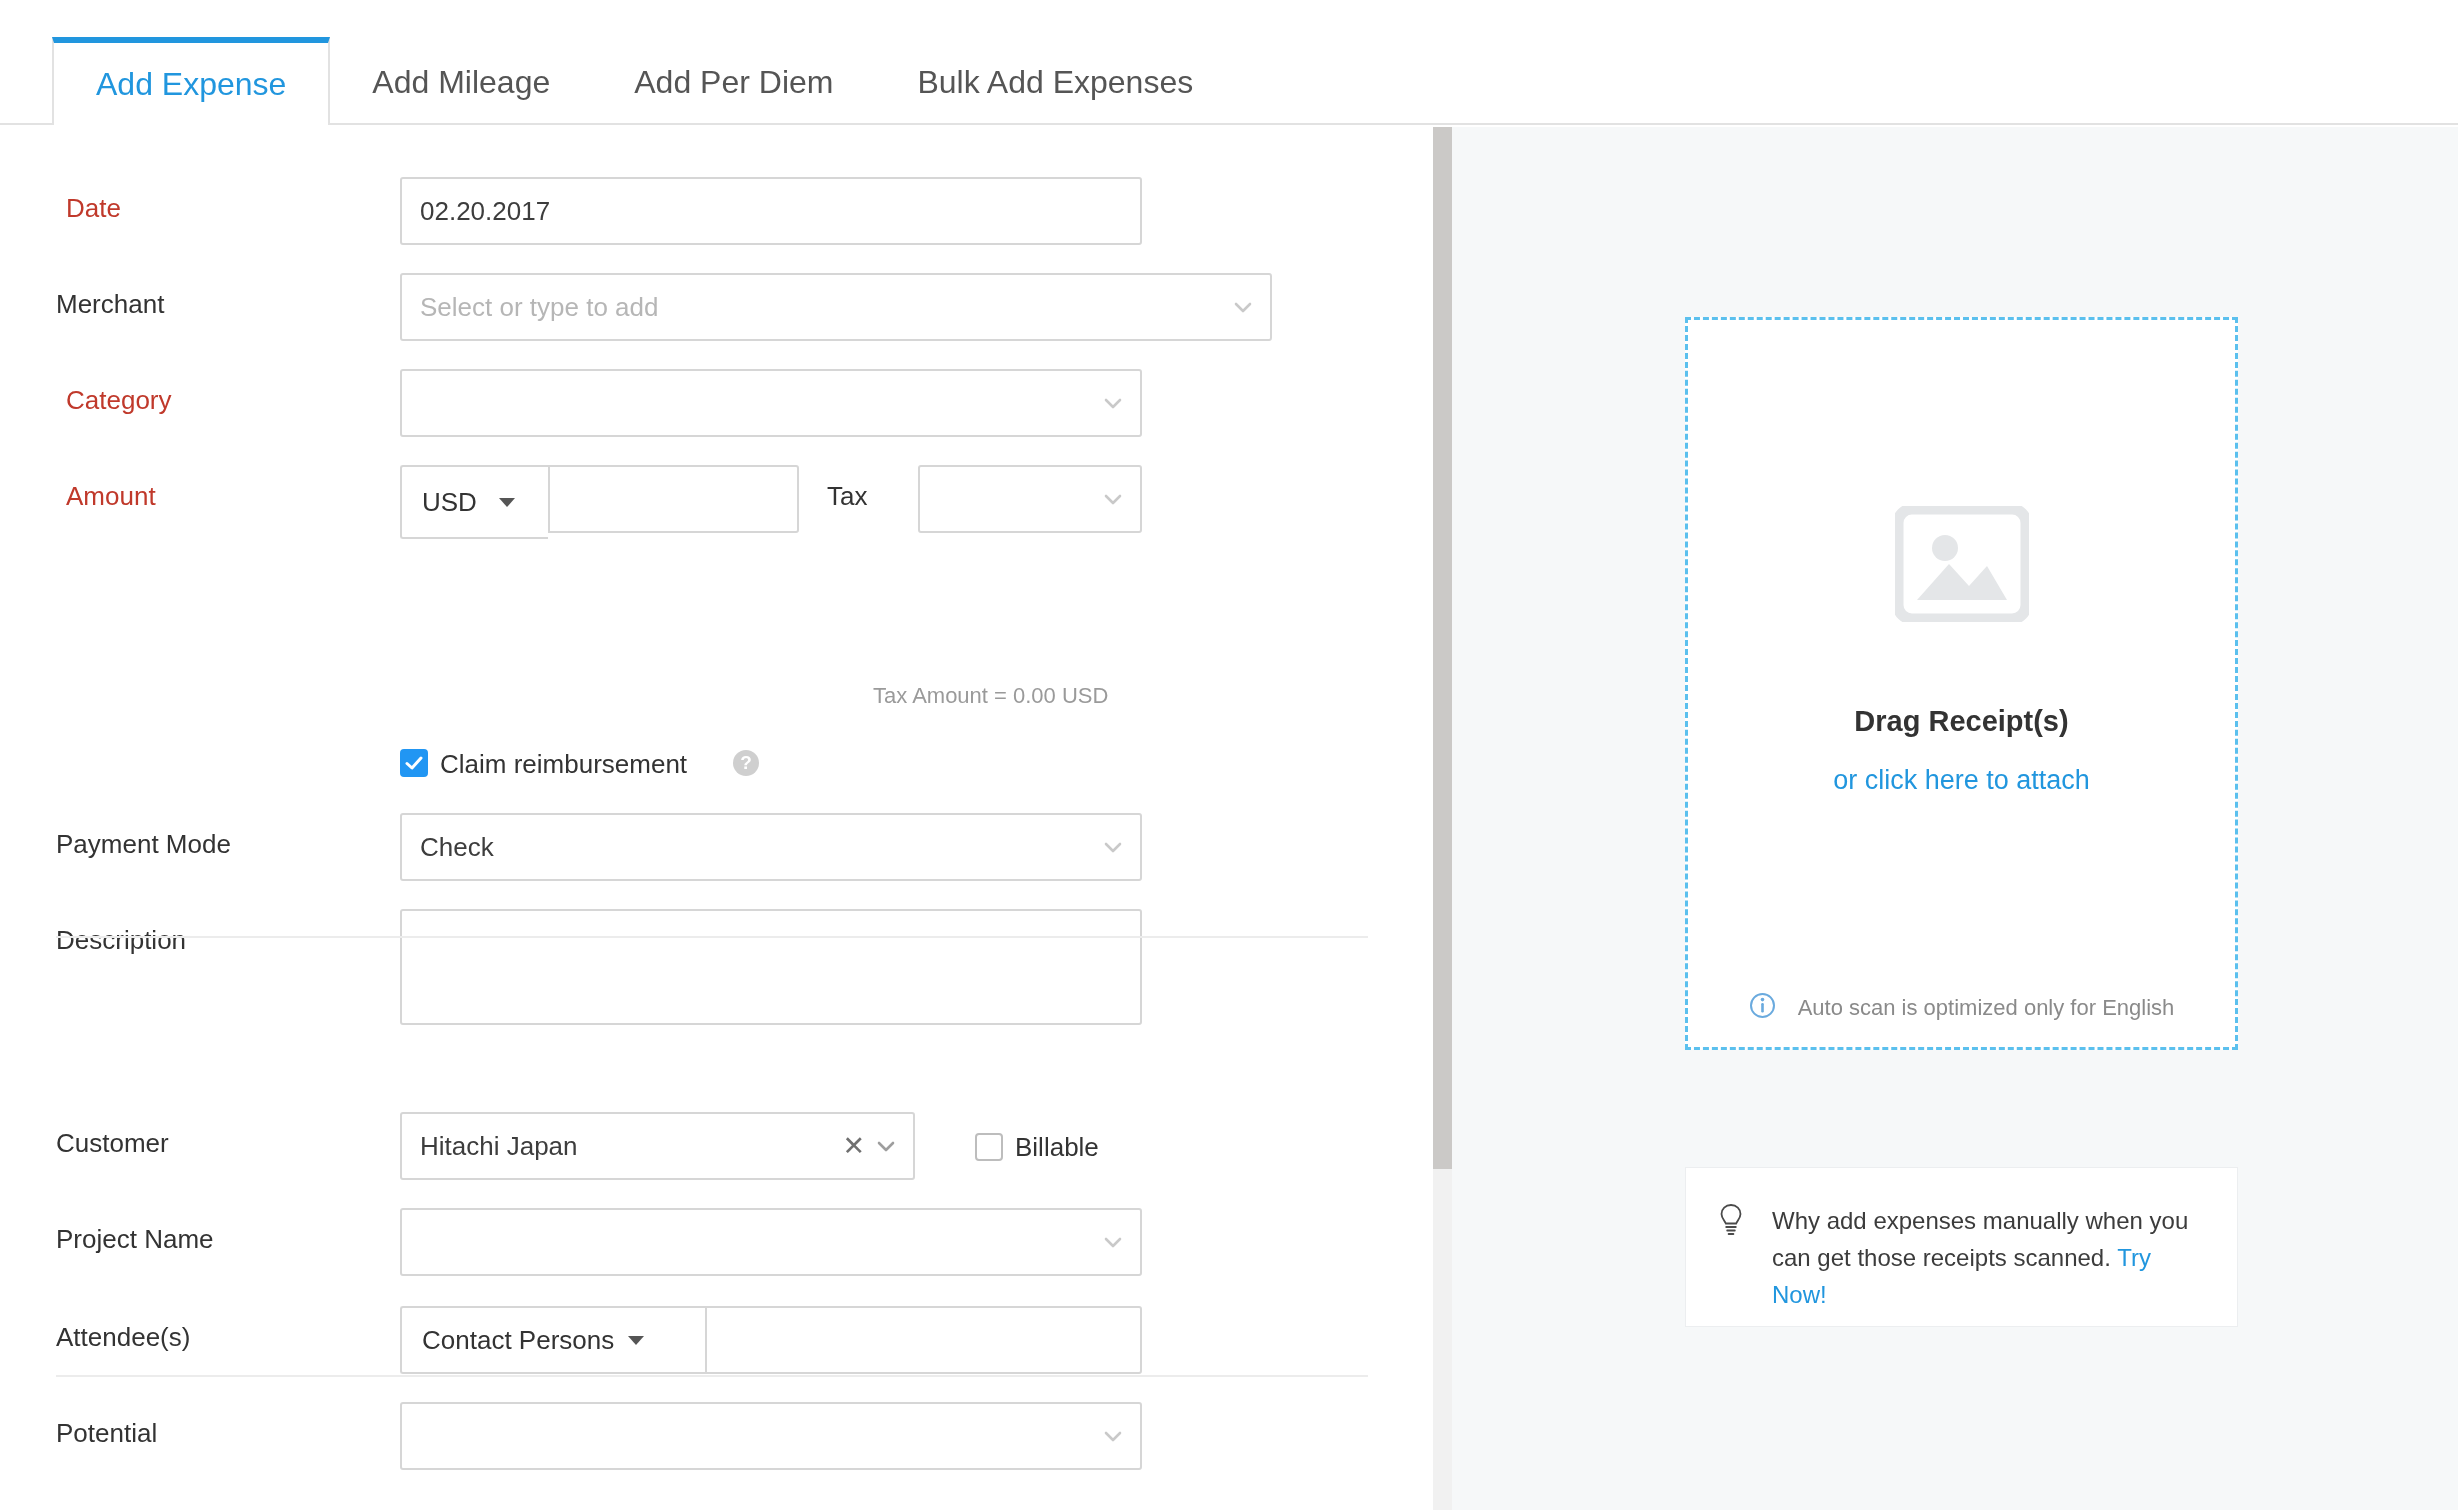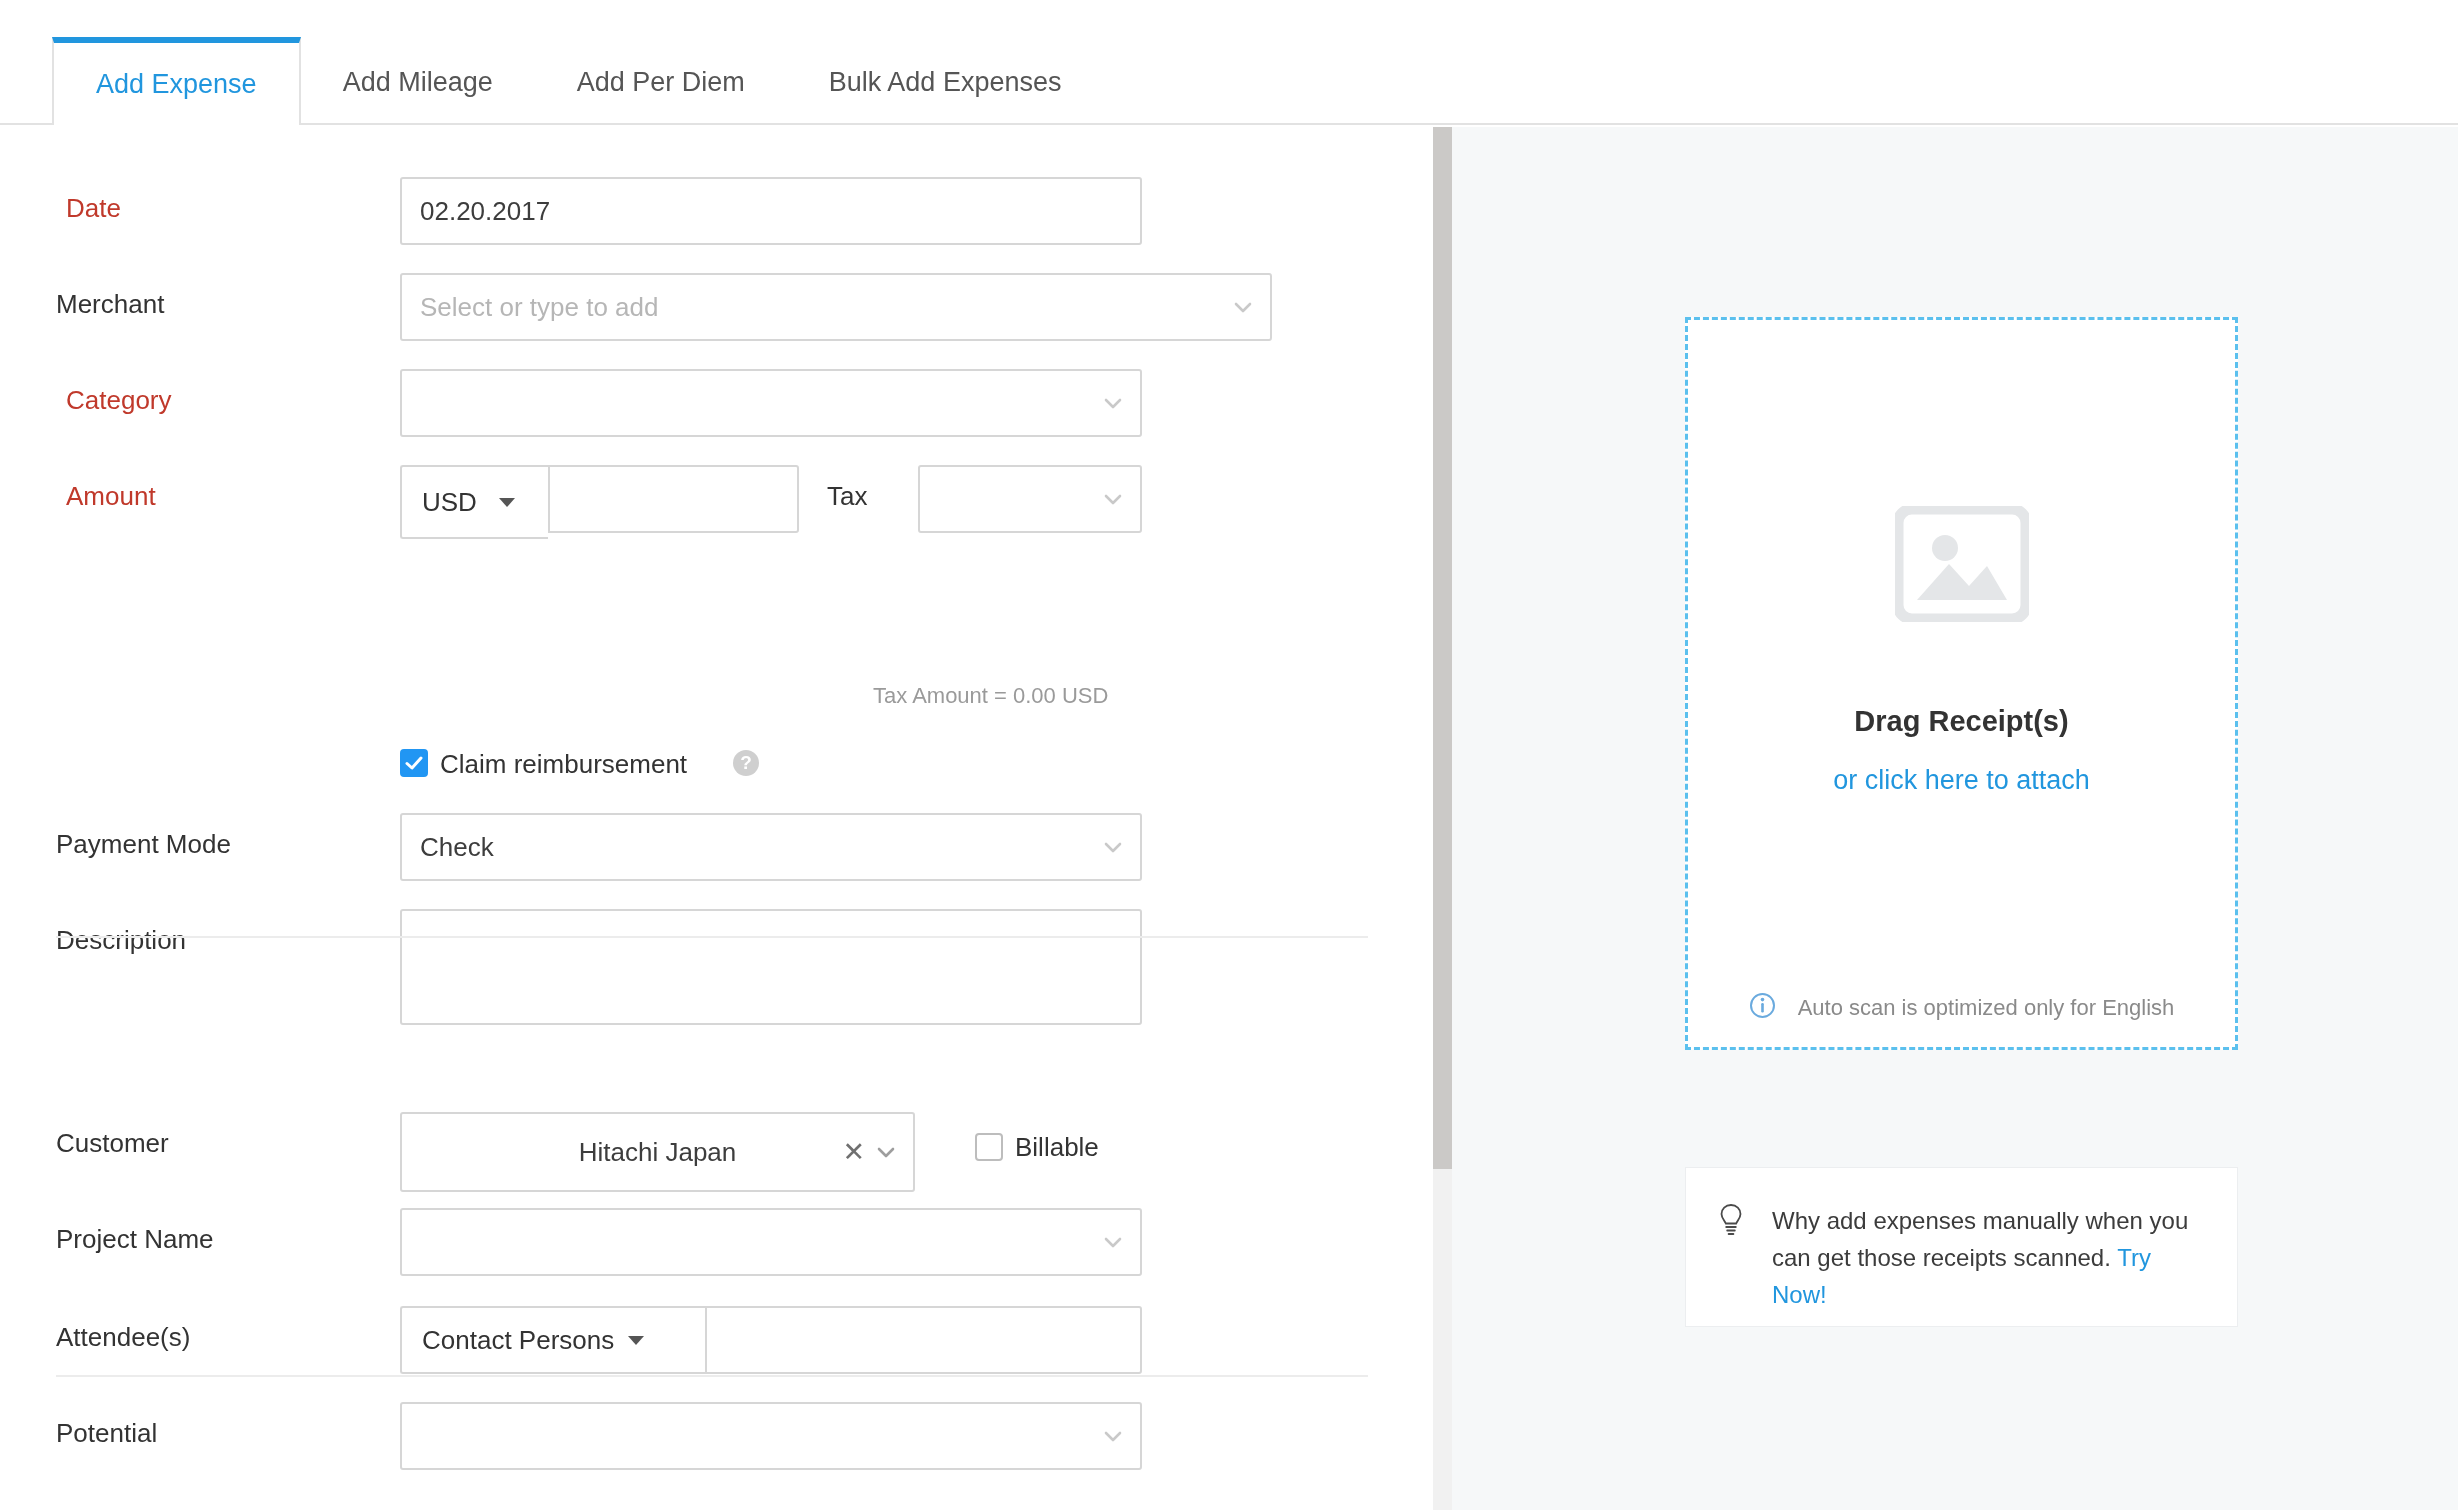--- a/index.html
+++ b/index.html
@@ -17,21 +17,21 @@
     width: 2458px; height: 125px;
     background: #ffffff;
     border-bottom: 2px solid #e2e2e2;
     display: flex; align-items: flex-end;
     padding-left: 52px;
   }
   .tab {
     height: 82px;
     padding: 0 42px;
     display: flex; align-items: center; justify-content: center;
-    font-size: 27px;
+    font-size: 32px;
     color: #555555;
     background: transparent;
     position: relative;
     cursor: pointer;
     white-space: nowrap;
   }
   .tab.active {
     color: #2196de;
     background: #ffffff;
     border-left: 2px solid #e2e2e2;
@@ -334,21 +334,21 @@
         </svg>
     </span>
   </div>
 
   <div class="label" style="left:56px; top:798px;">Description</div>
   <div class="field" style="left:400px; top:782px; width:742px; height:116px; align-items:flex-start; padding-top:14px;">
     <span class="val"></span>
   </div>
 
   <div class="label" style="left:56px; top:1001px;">Customer</div>
-  <div class="field" style="left:400px; top:985px; width:515px; height:80px;justify-content:center;">
+  <div class="field" style="left:400px; top:985px; width:515px; height:68px;">
     <span class="val">Hitachi Japan</span>
     <span class="clear-x">✕</span>
     <span class="chev">
       <svg width="22" height="22" viewBox="0 0 22 22">
           <path d="M4 8 L11 15 L18 8" fill="none" stroke="#9e9e9e" stroke-width="2.6" stroke-linecap="round" stroke-linejoin="round"></path>
         </svg>
     </span>
   </div>
   <div class="cb unchecked" style="left:975px; top:1006px;"></div>
   <div class="cb-label" style="left:1015px; top:1005px;">Billable</div>

